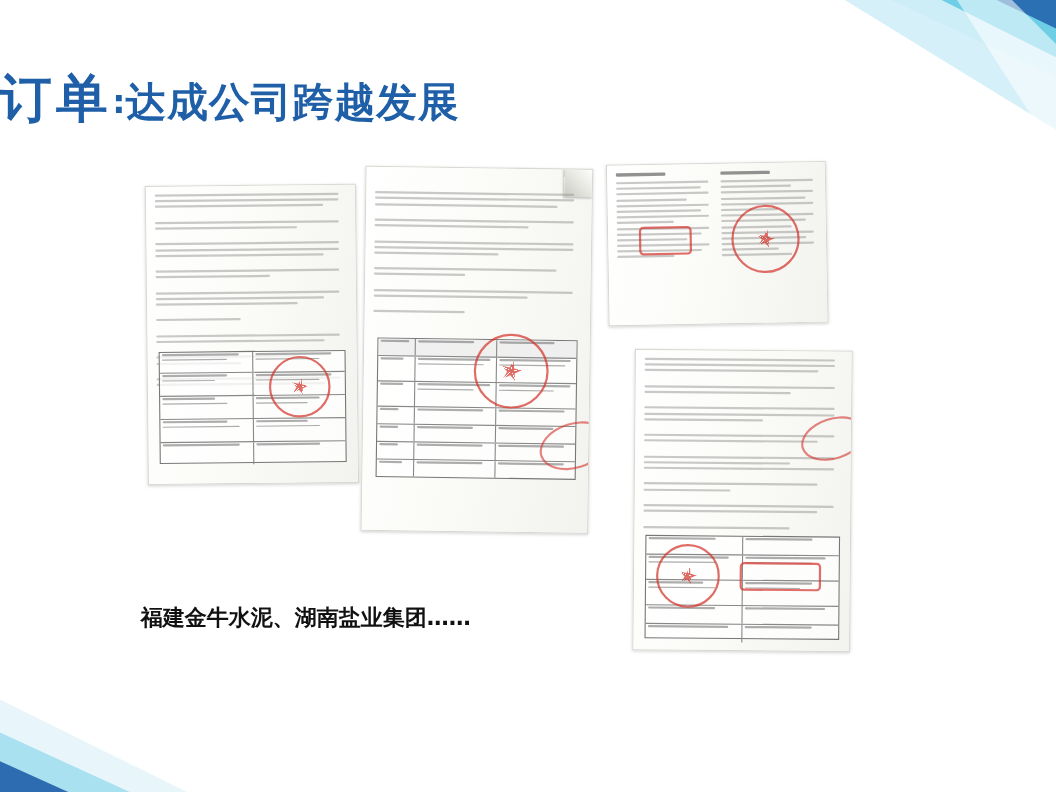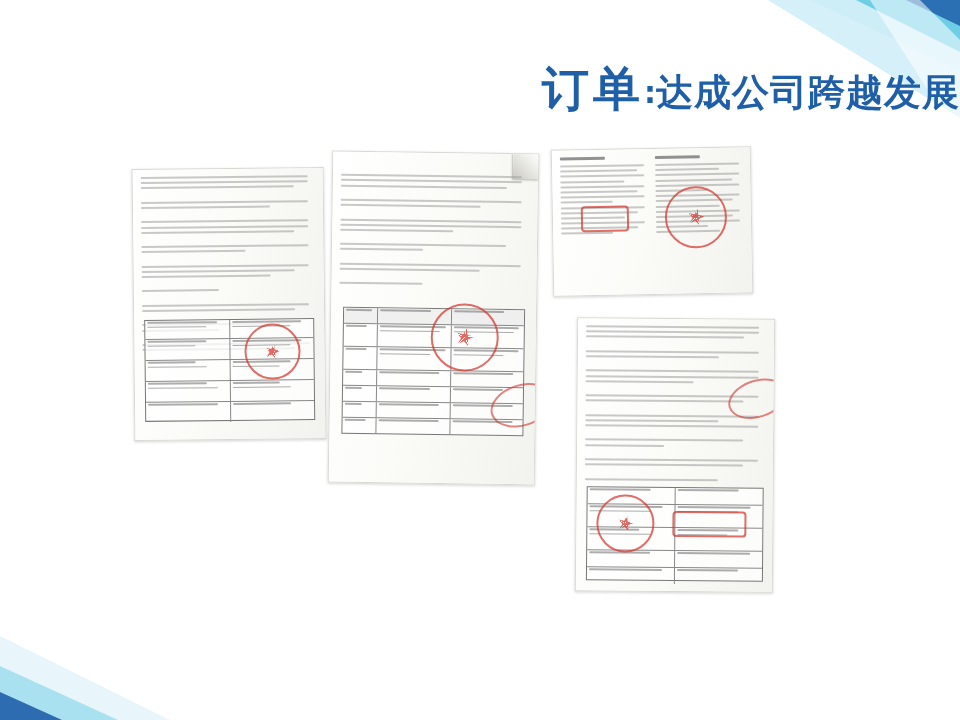--- a/index.html
+++ b/index.html
@@ -34,21 +34,21 @@
     width: 300px; height: 150px;
     pointer-events: none;
   }
 
   
   .title-wrap {
     position: absolute;
     top: 58px;
     left: 0;
     width: 100%;
-    text-align: right;
+    text-align: left;
     white-space: nowrap;
   }
   .title-main {
     font-family: "DejaVu Sans", "Liberation Sans", sans-serif;
     font-size: 47px;
     font-weight: bold;
     color: #1f5fa8;
     letter-spacing: 4px;
   }
   .title-colon {
@@ -520,14 +520,17 @@
         <div class="tcell">
             <div class="ln s3"></div>
           </div>
       </div>
     </div>
     <div class="stamp" style="left:20px; top:176px; width:54px; height:54px;"></div>
     <div class="stamp sq" style="left:96px; top:192px; width:70px; height:22px;"></div>
     <div class="stamp-oval" style="left:150px; top:60px; width:56px; height:34px;"></div>
   </div>
 
+  <div class="caption cap-line2">
+    <span class="cap-black">福建金牛水泥、湖南盐业集团……</span>
+  </div>
 
 </div>
 
 </body></html>

